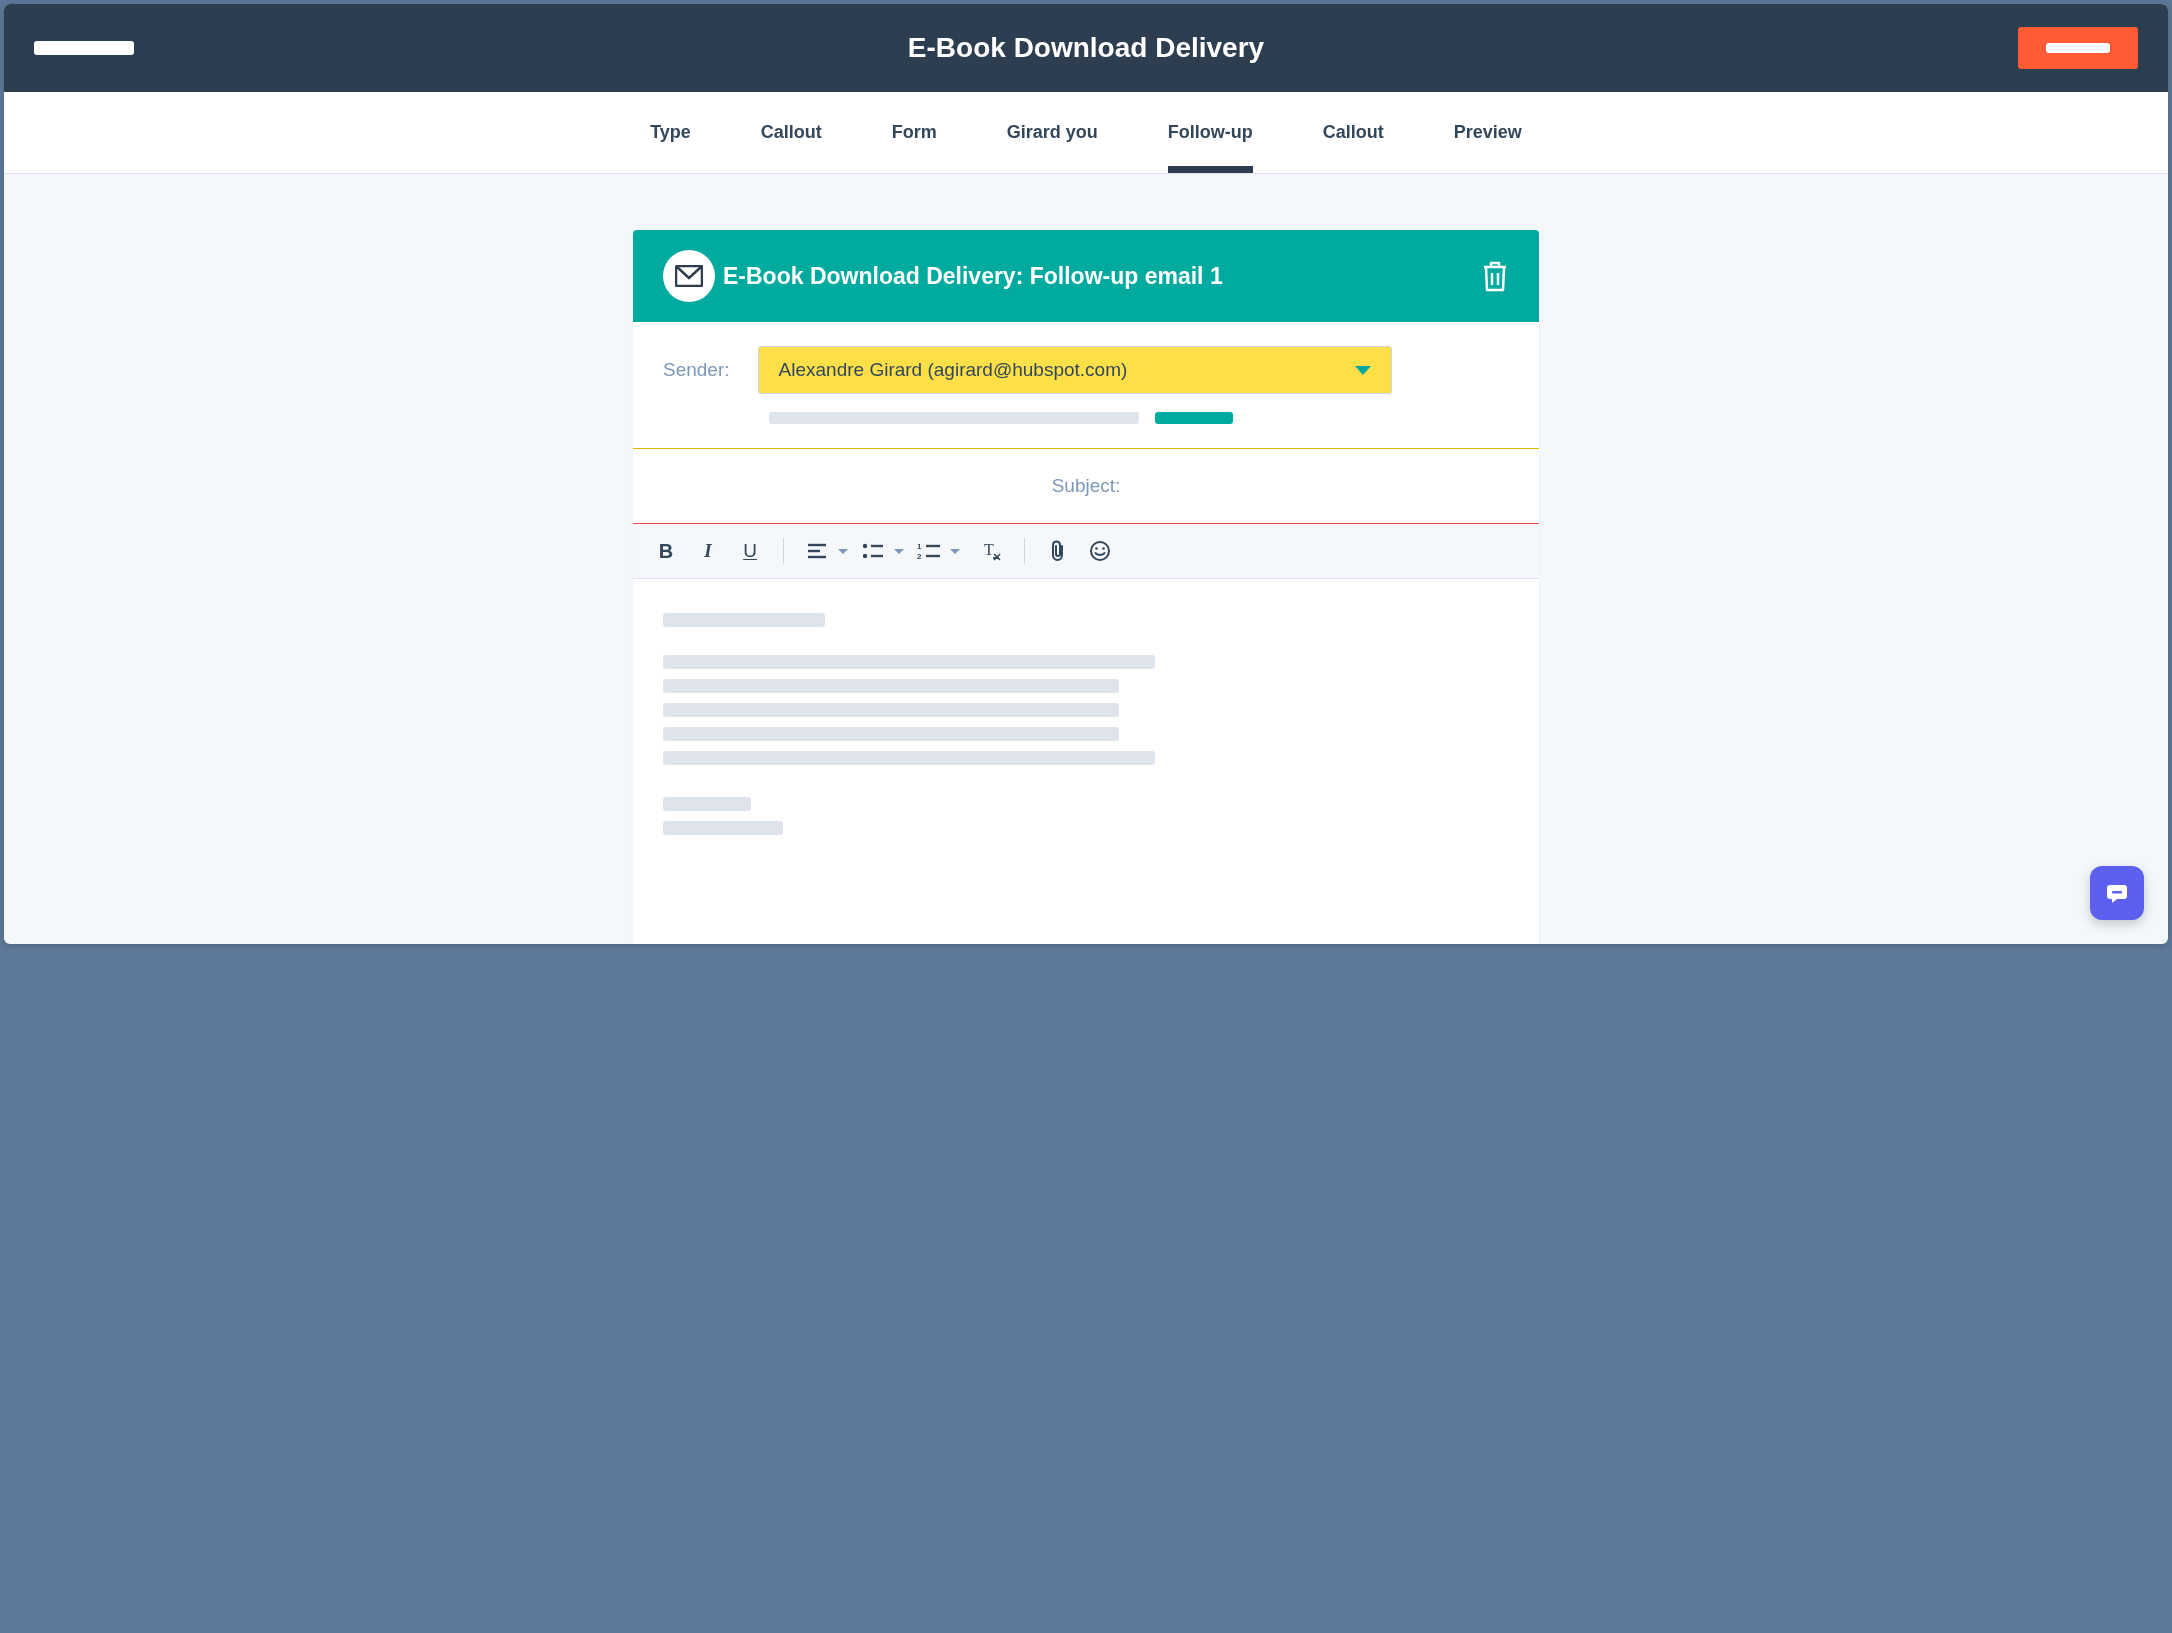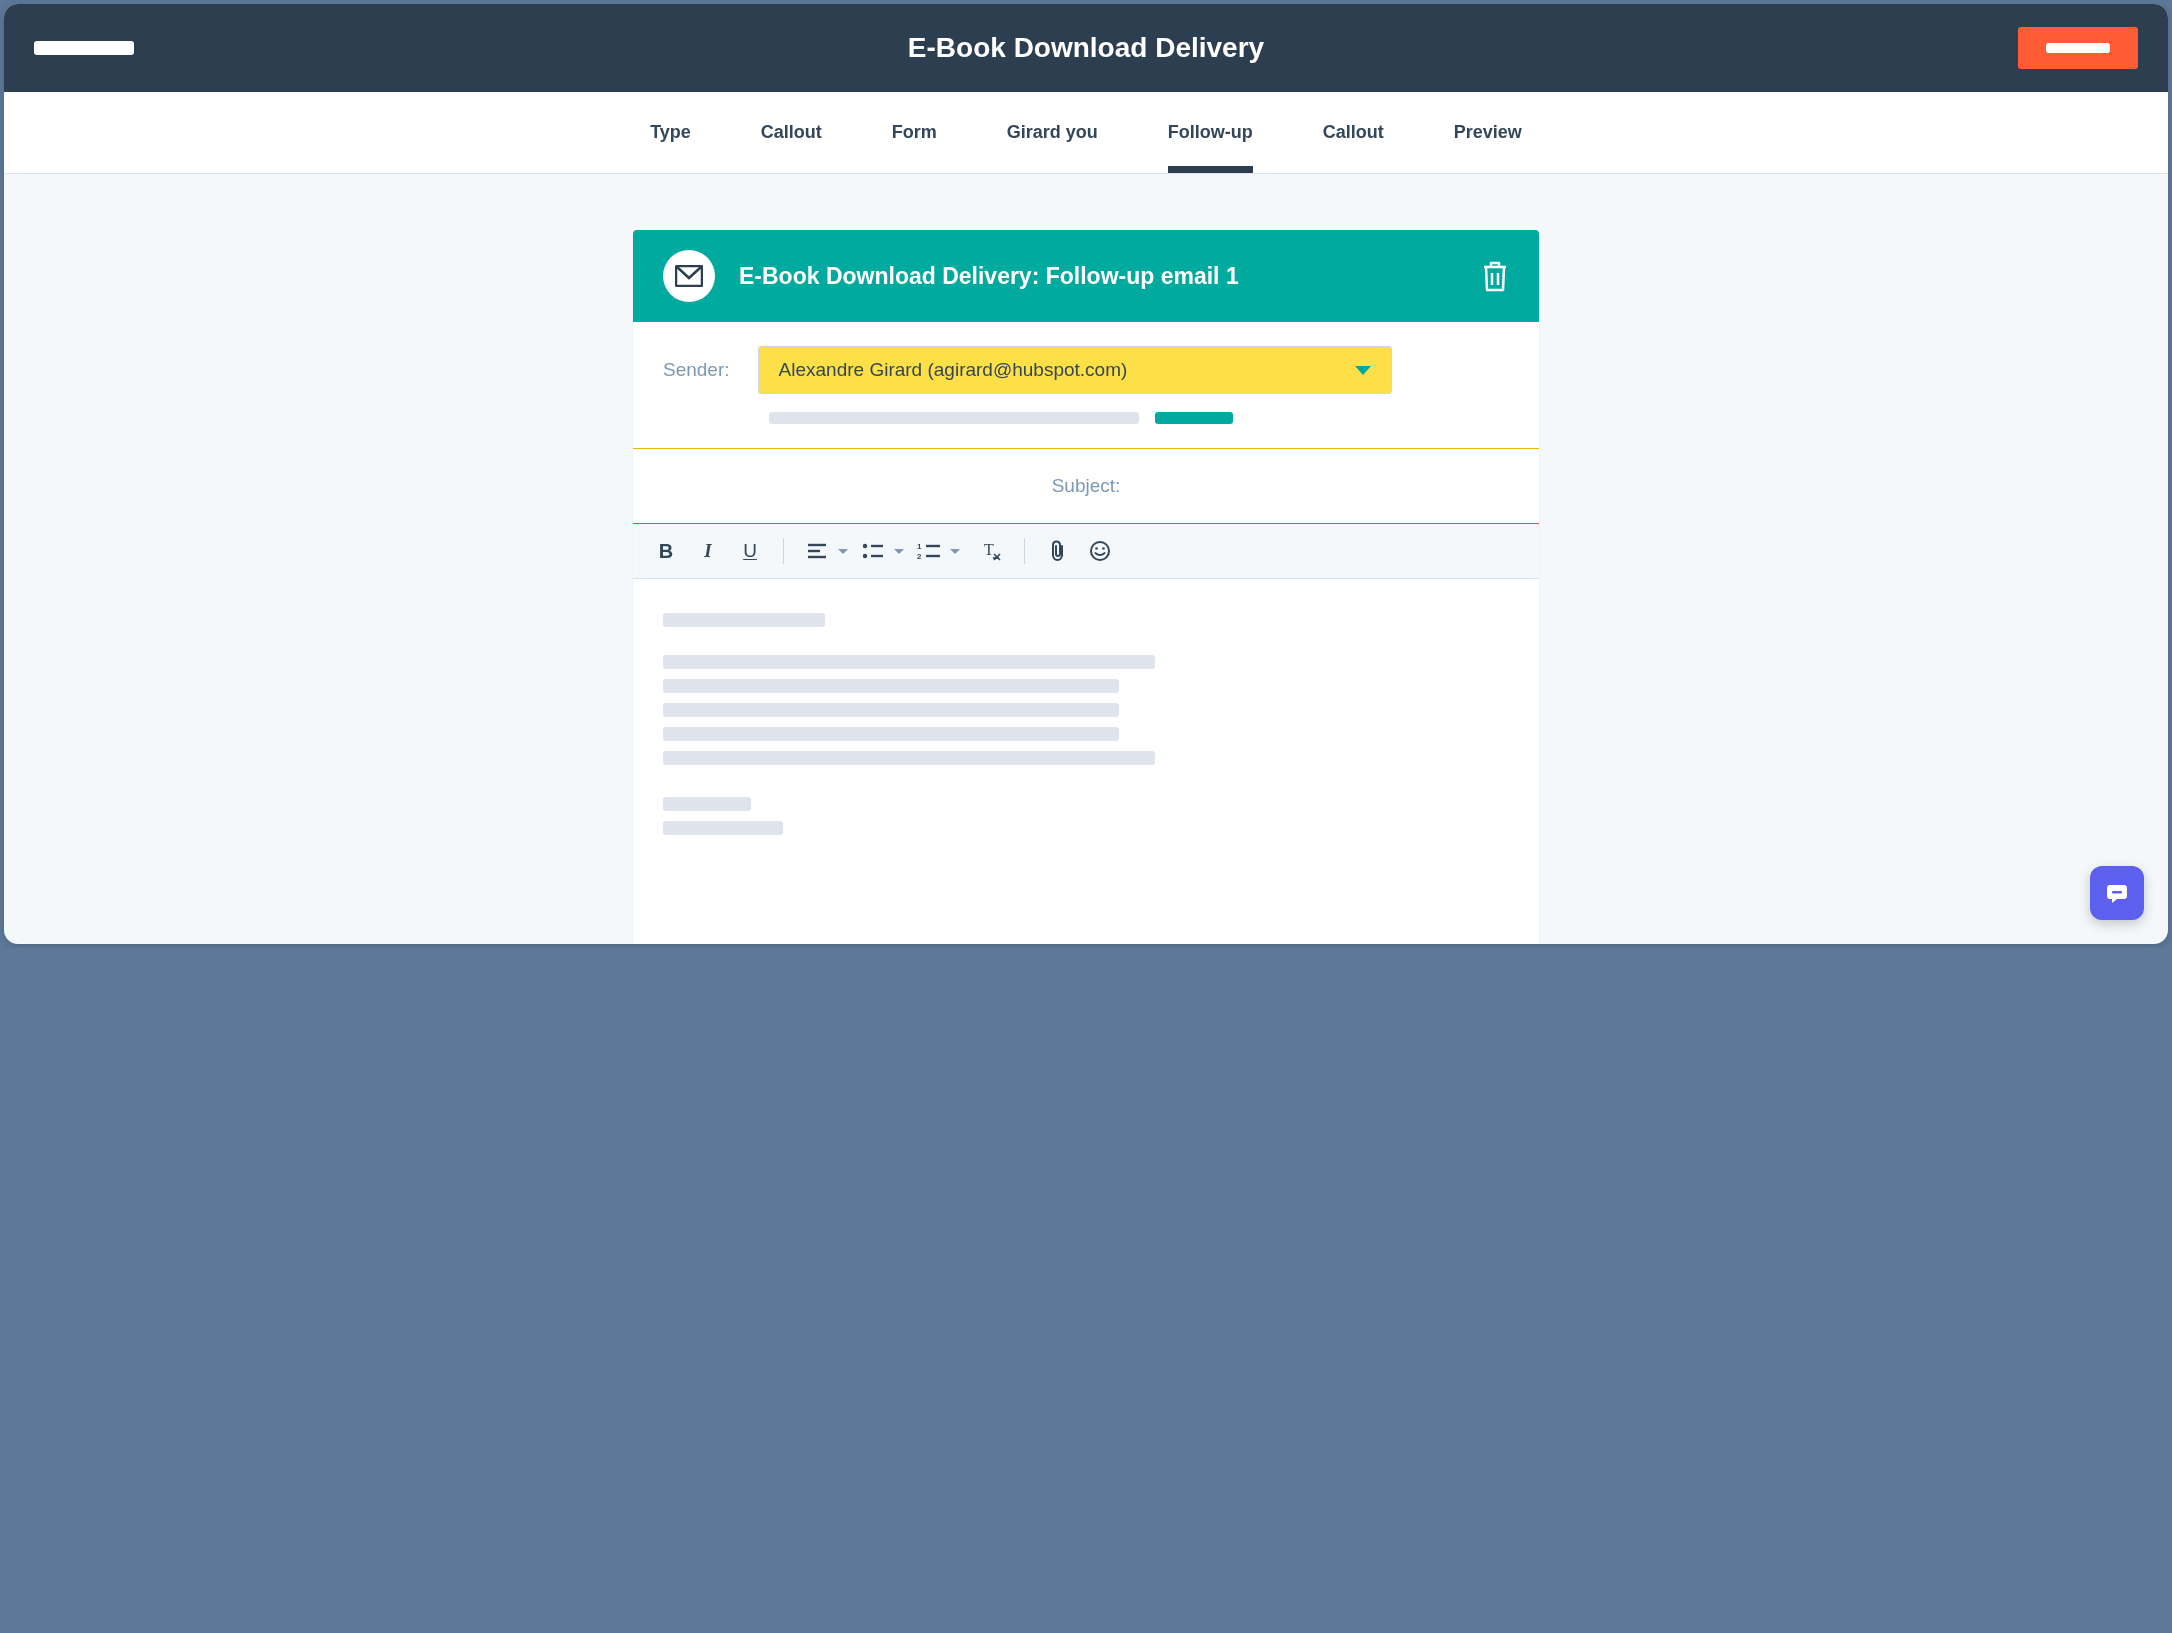--- a/index.html
+++ b/index.html
@@ -3,21 +3,21 @@
   <meta charset="utf-8">
   <style>
     * { box-sizing: border-box; margin: 0; padding: 0; }
     body {
       font-family: -apple-system, BlinkMacSystemFont, "Segoe UI", Helvetica, Arial, sans-serif;
       background: #5d7898;
       padding: 4px;
     }
     .window {
       background: #f5f8fa;
-      border-radius: 14px;
+      border-radius: 6px;
       overflow: hidden;
       box-shadow: 0 2px 8px rgba(0,0,0,0.15);
       position: relative;
     }
     .header-bar {
       background: #2d3e50;
       height: 88px;
       display: flex;
       align-items: center;
       justify-content: space-between;
@@ -98,21 +98,21 @@
       border-radius: 4px 4px 0 0;
       overflow: hidden;
       box-shadow: 0 1px 3px rgba(0,0,0,0.04);
     }
     .card-header {
       background: #00a4a6;
       background: #00a4a6;
       padding: 20px 30px;
       display: flex;
       align-items: center;
-      gap: 24px;
+      gap: 8px;
     }
     .card-header { background: #00a99d; }
     .card-header { background: #00a99d; }
     .card-header { background:#00a99d;}
     .card-header {
       background: #00a4a0;
     }
     .card-header { background: #009e92; }
     .card-header { background: #00a39b; } 
     .card-header {

